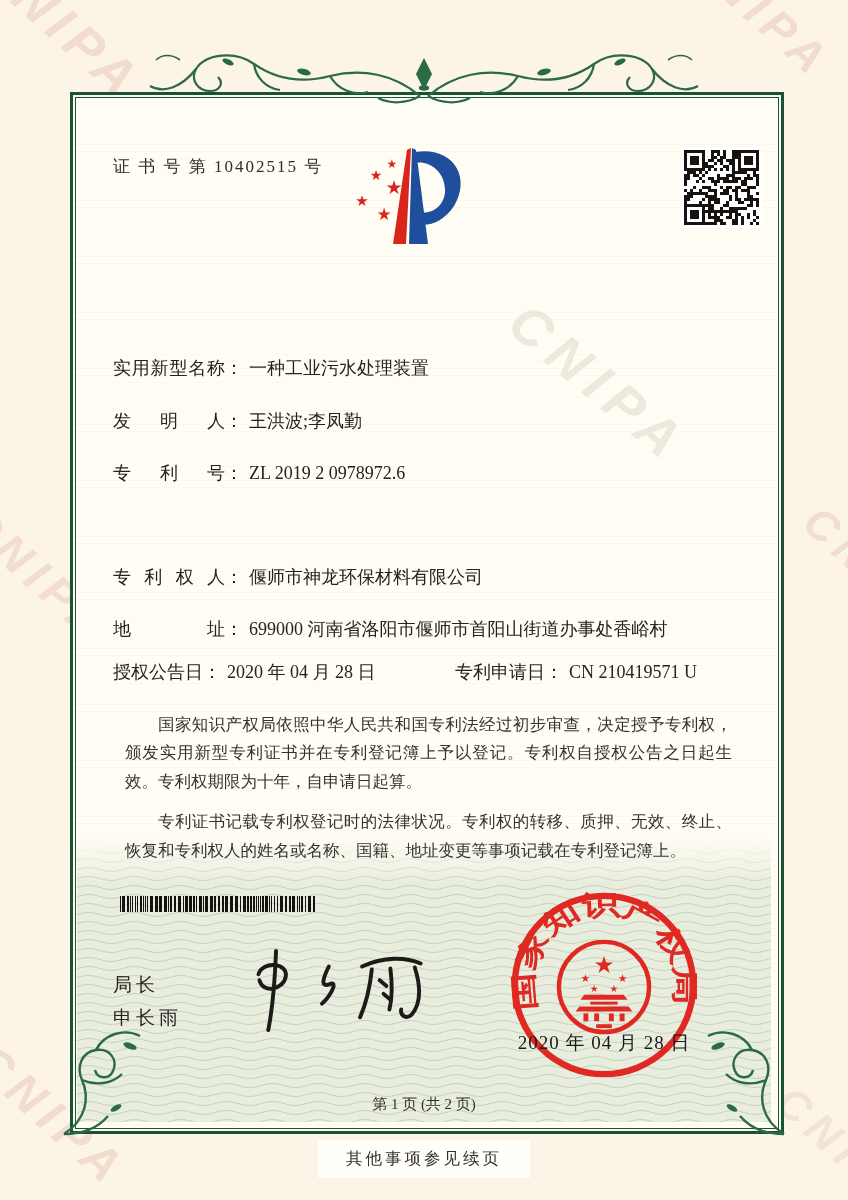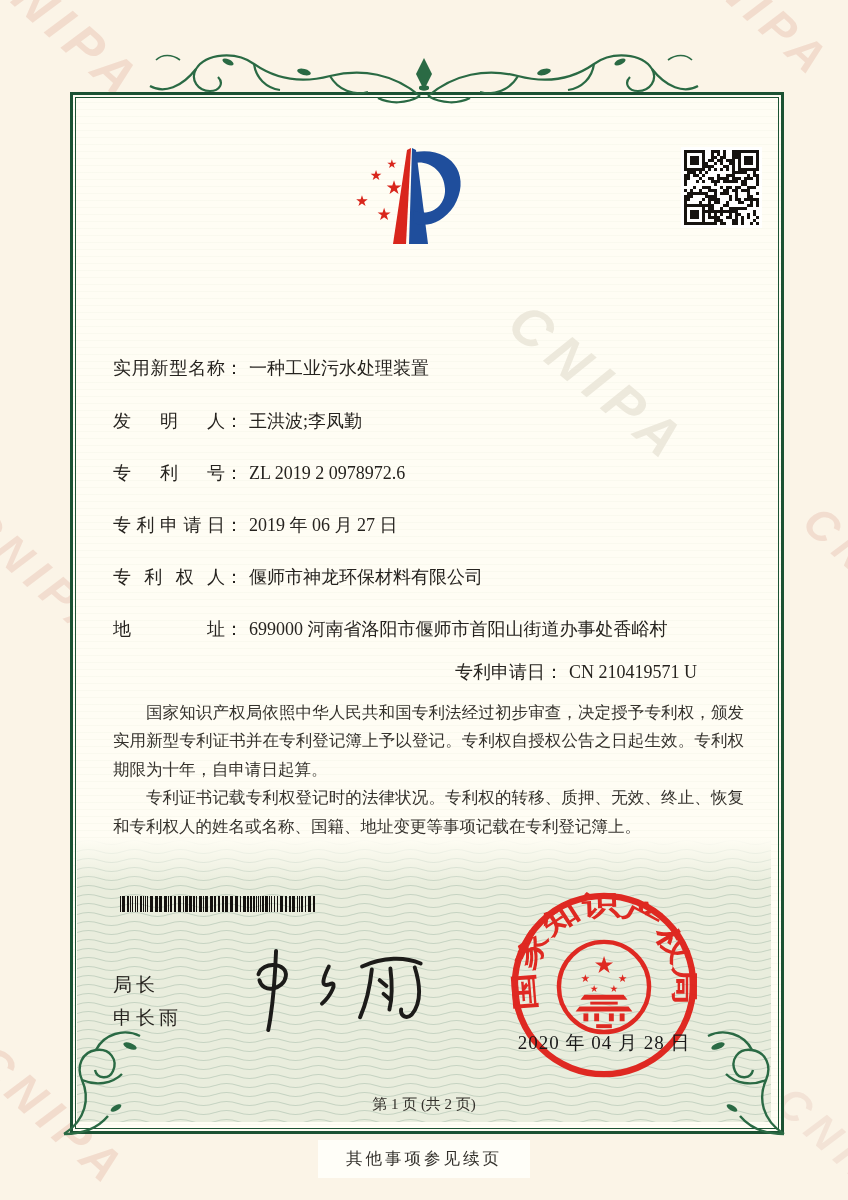--- a/index.html
+++ b/index.html
@@ -32,21 +32,21 @@
   .qr{position:absolute;left:681px;top:147px;width:75px;height:75px;background:#fff;padding:3px;}
   .qr i{position:absolute;background:#161310;}
   .title{position:absolute;left:0;top:250px;width:848px;text-align:center;
          font-size:41px;font-weight:700;letter-spacing:9px;color:#171512;}
   .row{position:absolute;left:113px;font-size:18px;white-space:nowrap;color:#26231f;}
   .lbl{display:inline-block;width:112px;text-align:justify;text-align-last:justify;}
   .val{margin-left:6px;}
   .r1{top:356px}.r2{top:409px}.r3{top:461px}.r4{top:513px}.r5{top:565px}.r6{top:617px}
   .r7{top:660px}.r7b{top:660px;left:455px}
   .paras{position:absolute;left:113px;top:699px;width:631px;}
-  .paras p{margin:0;font-size:16.5px;line-height:1.72;text-indent:2em;text-align:justify;color:#35322d;}
+  .paras p{margin:12px;font-size:16.5px;line-height:1.72;text-indent:2em;text-align:justify;color:#35322d;}
   .barcode{position:absolute;left:120px;top:896px;width:216px;height:16px;display:flex;overflow:hidden;}
   .barcode i{background:#15120f;height:100%;flex:none;}
   .signer-title{position:absolute;left:113px;top:972px;font-size:19px;letter-spacing:4px;color:#26231f;}
   .signer-name{position:absolute;left:113px;top:1005px;font-size:19px;letter-spacing:4px;color:#26231f;}
   .signature{position:absolute;left:235px;top:938px;}
   .seal{position:absolute;left:506px;top:887px;opacity:.95;}
   .seal-date{position:absolute;left:504px;top:1030px;width:200px;text-align:center;
              font-size:19px;letter-spacing:1px;color:#1a1a1a;z-index:5;}
   .pageno{position:absolute;left:70px;top:1095px;width:708px;text-align:center;font-size:15px;color:#33302b;}
   .note{position:absolute;left:50%;top:1140px;transform:translateX(-50%);
@@ -120,20 +120,21 @@
     <g transform="translate(120,0) scale(-1,1)" stroke="#2a6a44" fill="none" stroke-width="2.4">
       <path d="M8,112 C30,98 34,76 26,58 C20,44 26,30 40,28 C54,26 62,38 57,49 C53,58 41,57 39,48"></path>
       <path d="M40,28 C48,12 68,6 84,14"></path>
       <path d="M26,58 C40,64 56,62 66,52"></path>
       <path d="M8,112 C26,112 42,106 52,94"></path>
       <ellipse cx="74" cy="24" rx="7" ry="3" fill="#2a6a44" stroke="none" transform="rotate(20 74 24)"></ellipse>
       <ellipse cx="60" cy="86" rx="6" ry="2.6" fill="#2a6a44" stroke="none" transform="rotate(-30 60 86)"></ellipse>
     </g>
   </svg>
 
+  <div class="certno">证 书 号 第 10402515 号</div>
 
   <svg class="logo" width="135" height="112" viewBox="0 0 135 112">
     <path d="M59,10 L63,8 L58,104 L45,104 Z" fill="#d9261c"></path>
     <path d="M64,8 L68,10 L80,104 L61,104 Z" fill="#1f4e9c"></path>
     <path d="M67,12 C104,6 124,36 106,66 C95,83 78,88 66,83 L65,70 C82,78 98,66 97,49 C96,30 80,20 66,23 Z" fill="#1f4e9c"></path>
     <g fill="#d9261c" font-family="'DejaVu Sans',sans-serif" text-anchor="middle">
       <text x="44" y="28" font-size="12">★</text>
       <text x="28" y="40" font-size="14">★</text>
       <text x="46" y="54" font-size="19">★</text>
       <text x="14" y="66" font-size="15">★</text>
@@ -484,28 +485,28 @@
 
   <div class="row r2">
     <span class="lbl">发明人</span><span>：</span><span class="val">王洪波;李凤勤</span>
   </div>
   <div class="row r1">
     <span class="lbl">实用新型名称</span><span>：</span><span class="val">一种工业污水处理装置</span>
   </div>
   <div class="row r3">
     <span class="lbl">专利号</span><span>：</span><span class="val">ZL 2019 2 0978972.6</span>
   </div>
-  <div class="row r4">
-    <span class="lbl">专利申请日</span><span>：</span><span class="val">2019 年 06 月 27 日</span>
-  </div>
   <div class="row r5">
     <span class="lbl">专利权人</span><span>：</span><span class="val">偃师市神龙环保材料有限公司</span>
   </div>
   <div class="row r6">
     <span class="lbl">地址</span><span>：</span><span class="val">699000 河南省洛阳市偃师市首阳山街道办事处香峪村</span>
+  </div>
+  <div class="row r7">
+    <span>授权公告日</span><span>：</span><span class="val">2020 年 04 月 28 日</span>
   </div>
   <div class="row r7b">
     <span>专利申请日</span><span>：</span><span class="val">CN 210419571 U</span>
   </div>
 
   <div class="paras">
     <p>国家知识产权局依照中华人民共和国专利法经过初步审查，决定授予专利权，颁发实用新型专利证书并在专利登记簿上予以登记。专利权自授权公告之日起生效。专利权期限为十年，自申请日起算。</p>
     <p>专利证书记载专利权登记时的法律状况。专利权的转移、质押、无效、终止、恢复和专利权人的姓名或名称、国籍、地址变更等事项记载在专利登记簿上。</p>
   </div>
 

